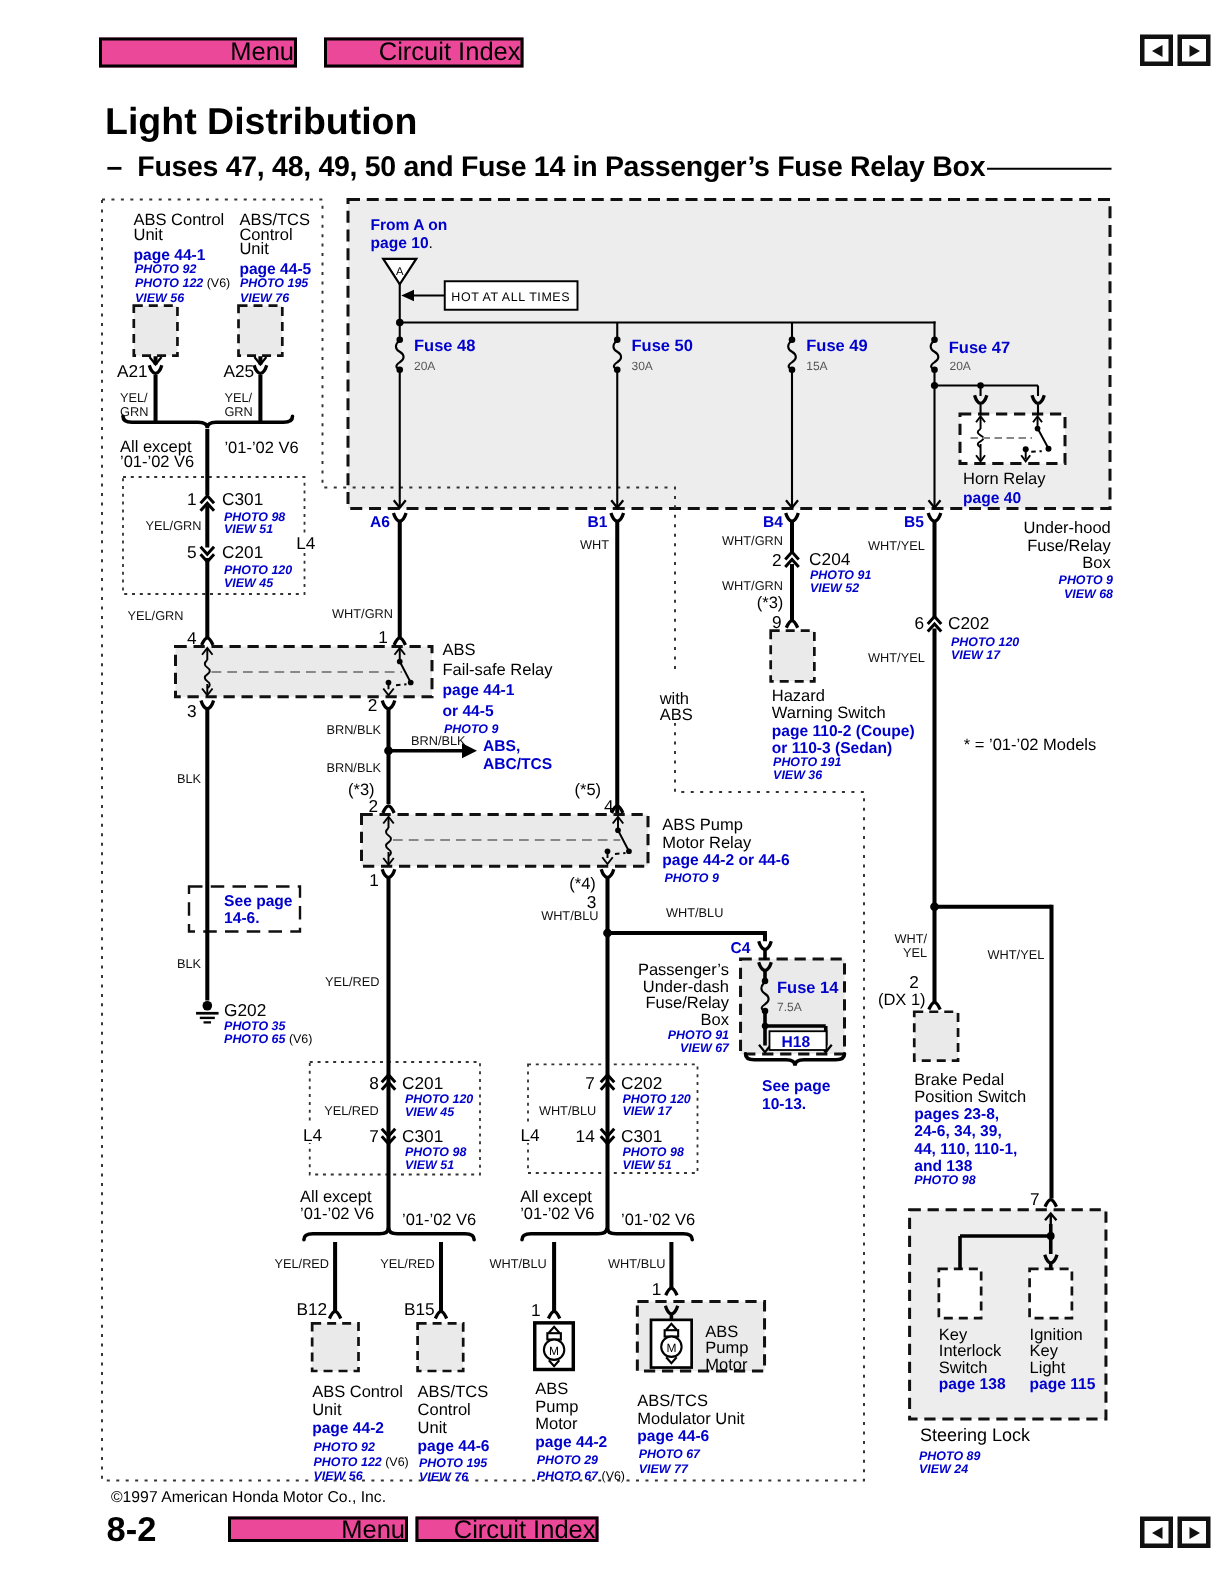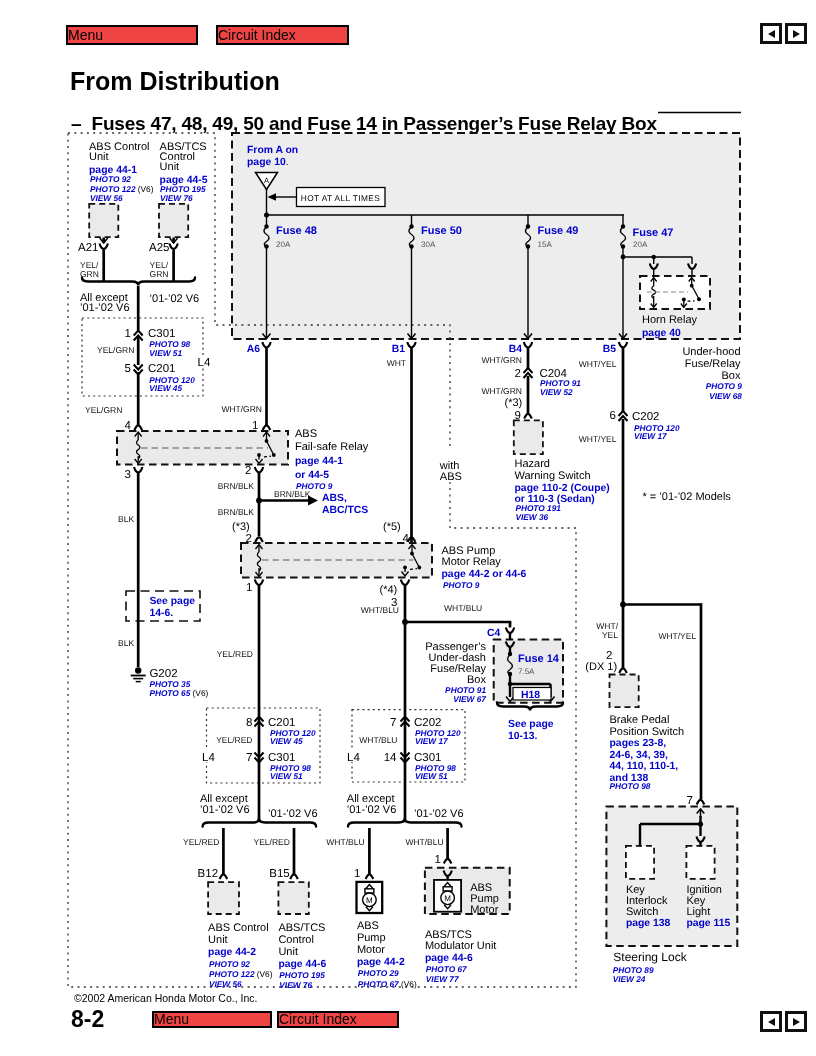--- a/index.html
+++ b/index.html
@@ -1,25 +1,25 @@
 <!DOCTYPE html>
 <html><head>
 <meta charset="utf-8">
 <style>
   html,body{margin:0;padding:0;}
   body{width:816px;height:1056px;background:#fff;position:relative;overflow:hidden;
        font-family:"Liberation Sans",sans-serif;}
-  .btn{position:absolute;border:2px solid #000;background:#ef4444;text-align:left;
-       font-size:14px;color:#000;box-sizing:border-box;}
+  .btn{position:absolute;border:2px solid #000;background:#ec4899;text-align:right;
+       font-size:17px;color:#000;box-sizing:border-box;}
   .nav{position:absolute;width:22px;height:21px;border:3px solid #111;background:#fff;
        box-sizing:border-box;display:flex;align-items:center;justify-content:center;}
   .tri-l{width:0;height:0;border-top:4.5px solid transparent;border-bottom:4.5px solid transparent;border-right:7px solid #111;}
   .tri-r{width:0;height:0;border-top:4.5px solid transparent;border-bottom:4.5px solid transparent;border-left:7px solid #111;}
   #title{position:absolute;left:70px;top:67px;font-size:25px;font-weight:bold;color:#000;}
-  #subtitle{position:absolute;left:71px;top:101px;font-size:19px;font-weight:bold;color:#000;letter-spacing:-0.2px;margin-top:12px;}
+  #subtitle{position:absolute;left:71px;top:101px;font-size:19px;font-weight:bold;color:#000;letter-spacing:-0.2px;}
   #copy{position:absolute;left:74px;top:992px;font-size:10.5px;color:#000;}
   #pageno{position:absolute;left:71px;top:1006px;font-size:23px;font-weight:bold;color:#000;}
   svg{position:absolute;left:0;top:0;}
   svg text{font-family:"Liberation Sans",sans-serif;text-rendering:geometricPrecision;}
   .t{font-size:11px;fill:#000;}
   .n{font-size:11.5px;fill:#000;}
   .bb{font-size:10.4px;font-weight:bold;fill:#0000cc;}
   .fu{font-size:11px;font-weight:bold;fill:#0000cc;}
   .it{font-size:8.3px;font-style:italic;font-weight:bold;fill:#0000cc;}
   .k{fill:#000;font-weight:normal;font-style:normal;}
@@ -30,23 +30,23 @@
 </head>
 <body>
 <div class="btn" style="left:66px;top:25px;width:132px;height:20px;line-height:16px;">Menu</div>
 <div class="btn" style="left:216px;top:25px;width:133px;height:20px;line-height:16px;">Circuit Index</div>
 <div class="nav" style="left:760px;top:23px;">
     <div class="tri-l"></div>
   </div>
 <div class="nav" style="left:785px;top:23px;">
     <div class="tri-r"></div>
   </div>
-<div id="title">From Distribution</div>
+<div id="title">Light Distribution</div>
 <div id="subtitle">–&nbsp; Fuses 47, 48, 49, 50 and Fuse 14 in Passenger’s Fuse Relay Box</div>
-<div id="copy">©2002 American Honda Motor Co., Inc.</div>
+<div id="copy">©1997 American Honda Motor Co., Inc.</div>
 <div id="pageno">8-2</div>
 <div class="btn" style="left:152px;top:1011px;width:120px;height:17px;line-height:13px;">Menu</div>
 <div class="btn" style="left:277px;top:1011px;width:122px;height:17px;line-height:13px;">Circuit Index</div>
 <div class="nav" style="left:760px;top:1011px;">
     <div class="tri-l"></div>
   </div>
 <div class="nav" style="left:785px;top:1011px;">
     <div class="tri-r"></div>
   </div>
 <svg width="816" height="1056" viewBox="0 0 816 1056">

